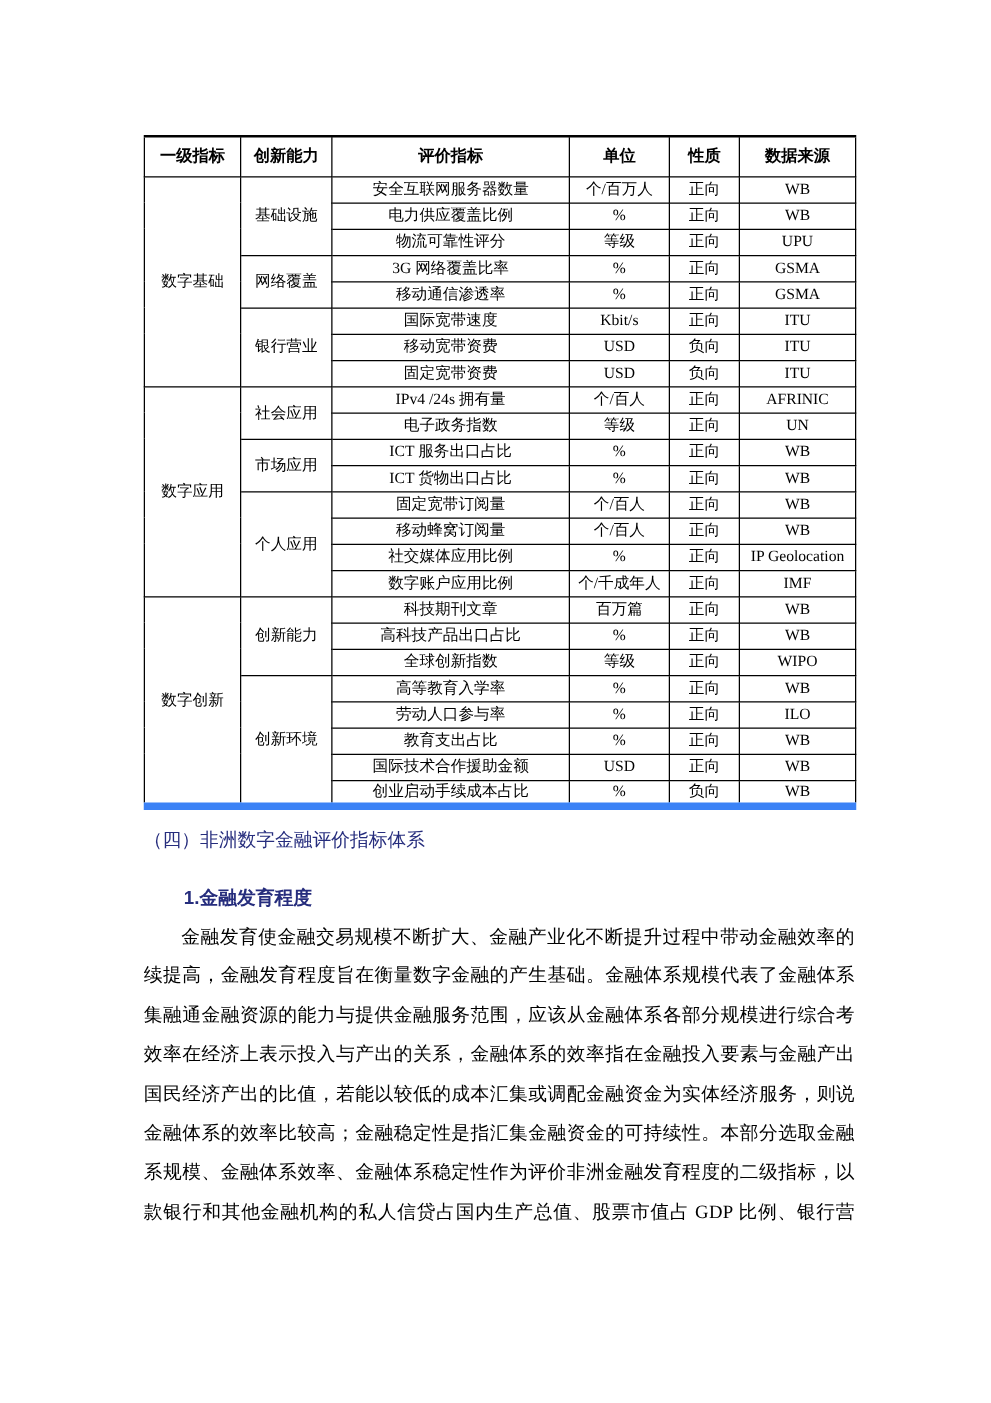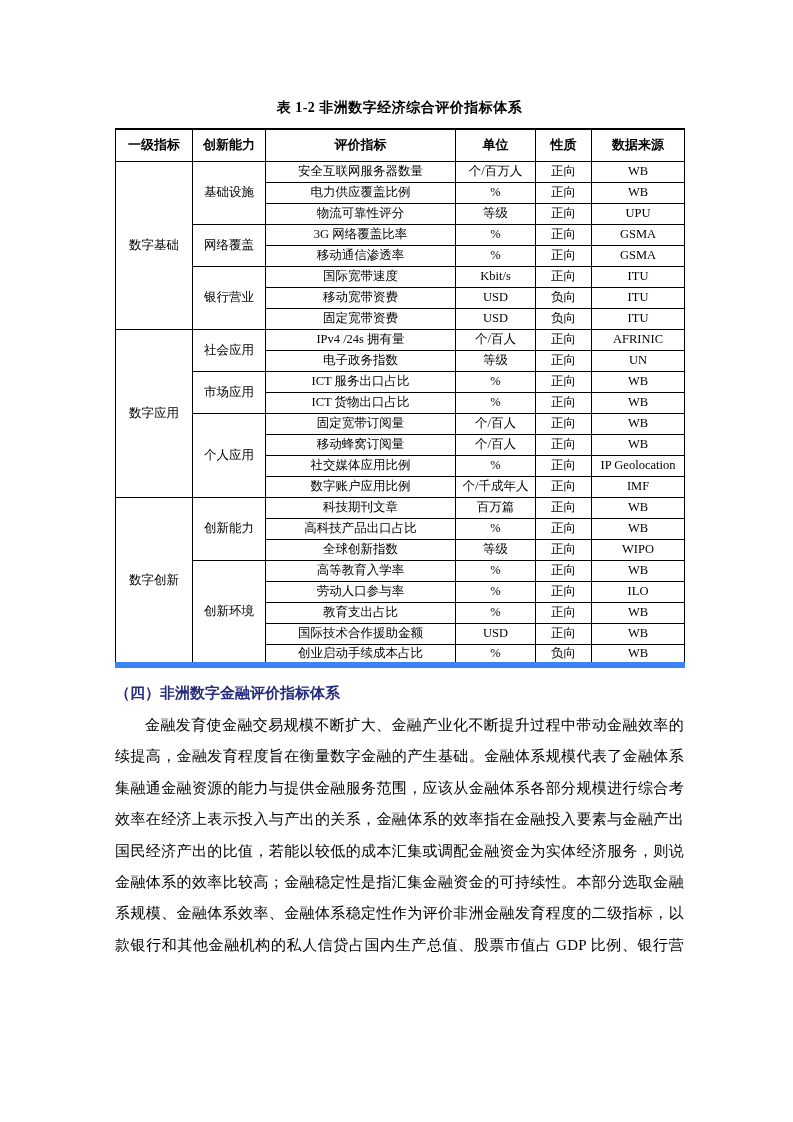--- a/index.html
+++ b/index.html
@@ -41,21 +41,21 @@
   }
   .indicator-table th {
     height: 32px;
     font-weight: bold;
     font-size: 13px;
   }
   .indicator-table td { height: 21px; font-weight: normal; }
   .section-heading {
     margin: 14px 0 0 0;
     font-family: "Liberation Sans", "DejaVu Sans", sans-serif;
-    font-weight: bold;
+    font-weight: normal;
     font-size: 15px;
     line-height: 22px;
     color: var(--heading-blue);
   }
   .sub-heading {
     margin: 24px 0 0 32px;
     font-family: "Liberation Sans", "DejaVu Sans", sans-serif;
     font-weight: bold;
     font-size: 15px;
     line-height: 21px;
@@ -77,21 +77,20 @@
     text-align: center;
     font-size: 14px;
     line-height: 18px;
   }
 </style>
 </head>
 <body>
 
 <div class="page">
 
-  <div class="table-title">表 1-2 非洲数字经济综合评价指标体系</div>
 
   <table class="indicator-table">
     <colgroup>
       <col style="width:77px">
       <col style="width:73px">
       <col style="width:190px">
       <col style="width:80px">
       <col style="width:56px">
       <col style="width:93px">
     </colgroup>
@@ -259,20 +258,21 @@
           <td>创业启动手续成本占比</td>
           <td>%</td>
           <td>负向</td>
           <td>WB</td>
         </tr>
       </tbody>
   </table>
 
   <div class="section-heading">（四）非洲数字金融评价指标体系</div>
 
+  <div class="sub-heading">1.金融发育程度</div>
 
   <div class="paragraph">
       <div class="para-line first">金融发育使金融交易规模不断扩大、金融产业化不断提升过程中带动金融效率的持</div>
       <div class="para-line">续提高，金融发育程度旨在衡量数字金融的产生基础。金融体系规模代表了金融体系汇</div>
       <div class="para-line">集融通金融资源的能力与提供金融服务范围，应该从金融体系各部分规模进行综合考量；</div>
       <div class="para-line">效率在经济上表示投入与产出的关系，金融体系的效率指在金融投入要素与金融产出或</div>
       <div class="para-line">国民经济产出的比值，若能以较低的成本汇集或调配金融资金为实体经济服务，则说明</div>
       <div class="para-line">金融体系的效率比较高；金融稳定性是指汇集金融资金的可持续性。本部分选取金融体</div>
       <div class="para-line">系规模、金融体系效率、金融体系稳定性作为评价非洲金融发育程度的二级指标，以存</div>
       <div class="para-line">款银行和其他金融机构的私人信贷占国内生产总值、股票市值占 GDP 比例、银行营业</div>

